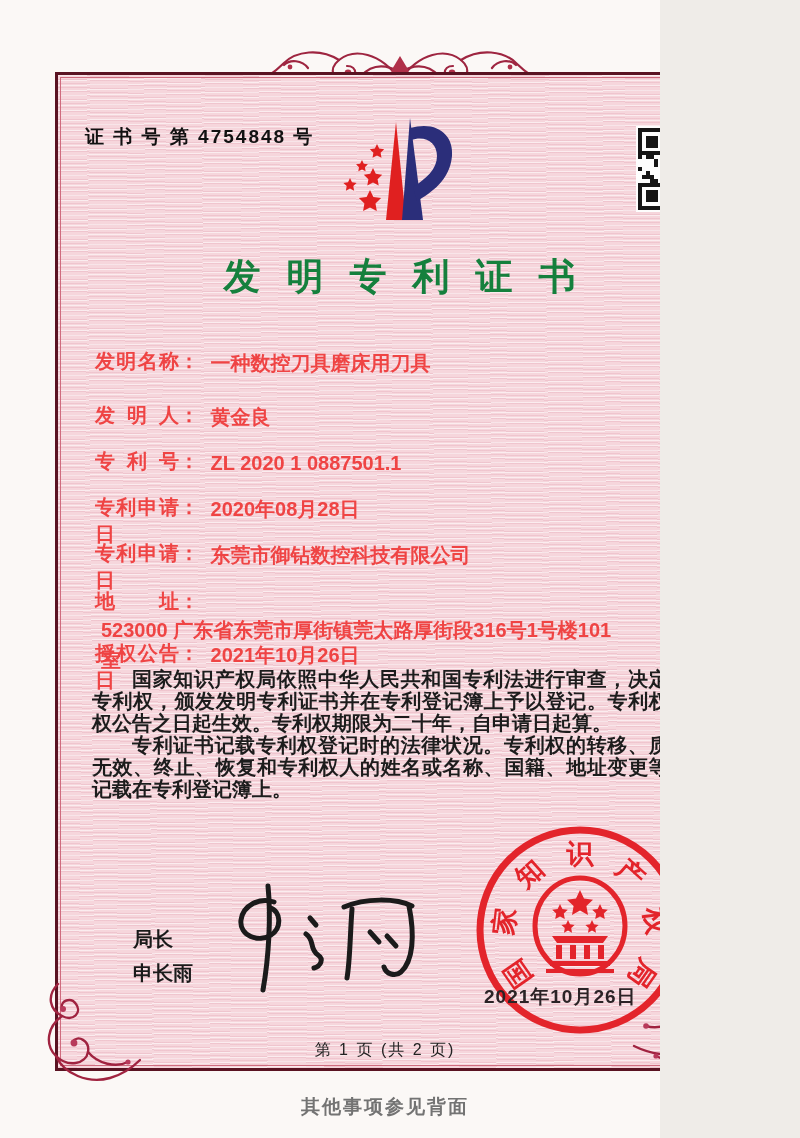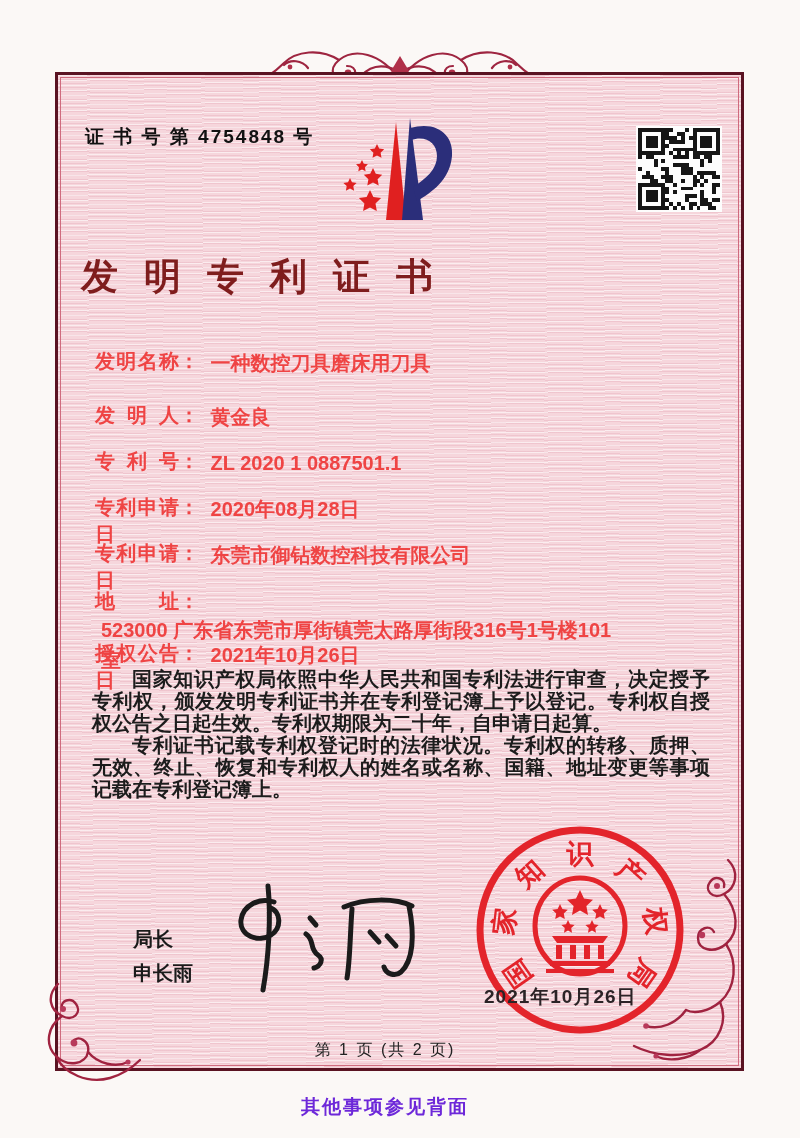--- a/index.html
+++ b/index.html
@@ -1,17 +1,17 @@
 <!DOCTYPE html>
 <html><head>
 <meta charset="utf-8">
 <style>
   html,body{margin:0;padding:0;background:#efece8;}
   .page{
-    position:relative;width:800px;height:1138px;overflow:hidden;
+    position:relative;width:660px;height:1138px;overflow:hidden;
     background:#fbf8f6;
     font-family:"Liberation Sans","DejaVu Sans",sans-serif;
     color:#1a1a1a;
   }
   
   .frame{
     position:absolute;left:55px;top:72px;width:689px;height:999px;
     border:3px solid #5a1322;
     background-color:#f6d6dc;
     background-image:
@@ -29,22 +29,22 @@
   }
   .logo{position:absolute;left:330px;top:92px;width:150px;height:150px;}
   .qr{
     position:absolute;left:636px;top:126px;width:86px;height:86px;background:#fdfdfd;
     display:grid;grid-template-columns:repeat(21,1fr);grid-template-rows:repeat(21,1fr);
     padding:2px;box-sizing:border-box;
   }
   .qr div{width:100%;height:100%;}
   .qr .d{background:#161616;}
   .title{
-    position:absolute;left:55px;top:252px;width:689px;
-    font-size:37px;font-weight:700;color:#7f1d1d;letter-spacing:26px;padding-left:26px;
+    position:absolute;left:55px;top:252px;width:689px;text-align:center;
+    font-size:37px;font-weight:700;color:#15803d;letter-spacing:26px;padding-left:26px;
     box-sizing:border-box;font-family:"Liberation Serif","DejaVu Serif",serif;
   }
   
   .row{position:absolute;left:95px;font-size:20px;font-weight:700;color:#ef4444;width:620px;}
   .row .lbl{
     display:inline-block;width:84px;text-align:justify;text-align-last:justify;
     vertical-align:top;
   }
   .row .colon{display:inline-block;vertical-align:top;}
   .row .val{display:inline-block;margin-left:6px;vertical-align:top;max-width:515px;line-height:30px;}
@@ -74,21 +74,21 @@
     color:#2b2326;letter-spacing:1px;white-space:nowrap;
   }
   
   .page-info{
     position:absolute;left:55px;top:1040px;width:660px;text-align:center;
     font-size:16px;font-weight:400;color:#222;letter-spacing:2px;
   }
   .back-note{
     position:absolute;left:40px;top:1094px;width:690px;text-align:center;
     font-family:"DejaVu Serif","Liberation Serif",serif;
-    font-size:19px;font-weight:700;color:#6d28d9;letter-spacing:2px;
+    font-size:19px;font-weight:700;color:#737373;letter-spacing:2px;
   }
   .ornament{position:absolute;pointer-events:none;}
   .orn-top{left:268px;top:40px;width:264px;height:48px;}
   .orn-bl{left:36px;top:982px;width:105px;height:112px;}
   .orn-br{left:632px;top:858px;width:118px;height:218px;}
 </style>
 </head>
 <body>
 
 <div class="page">

